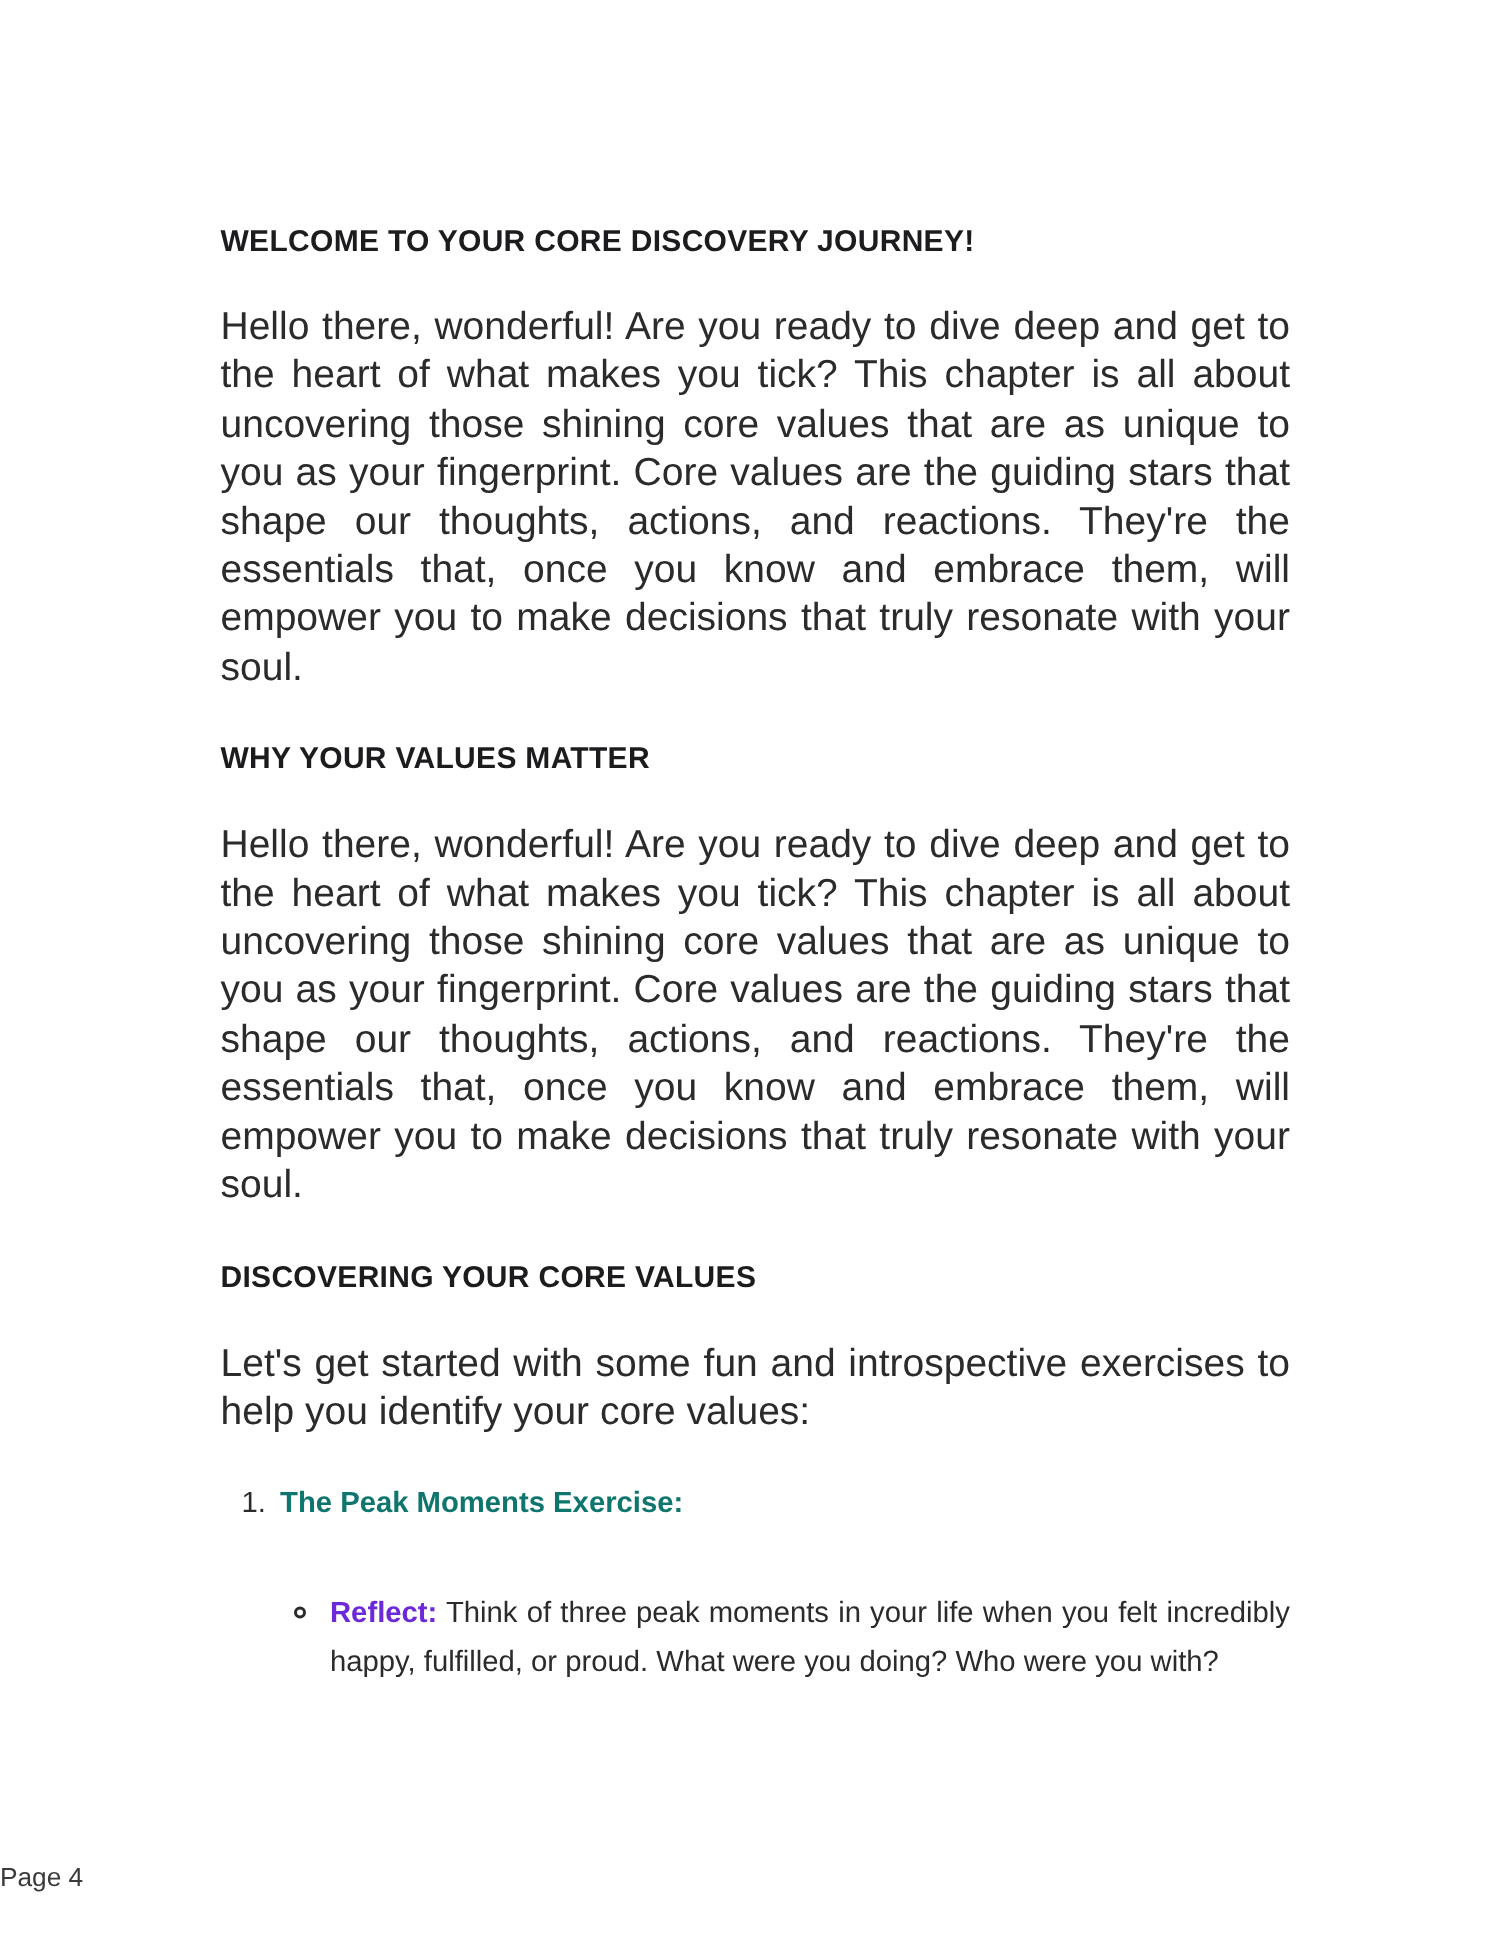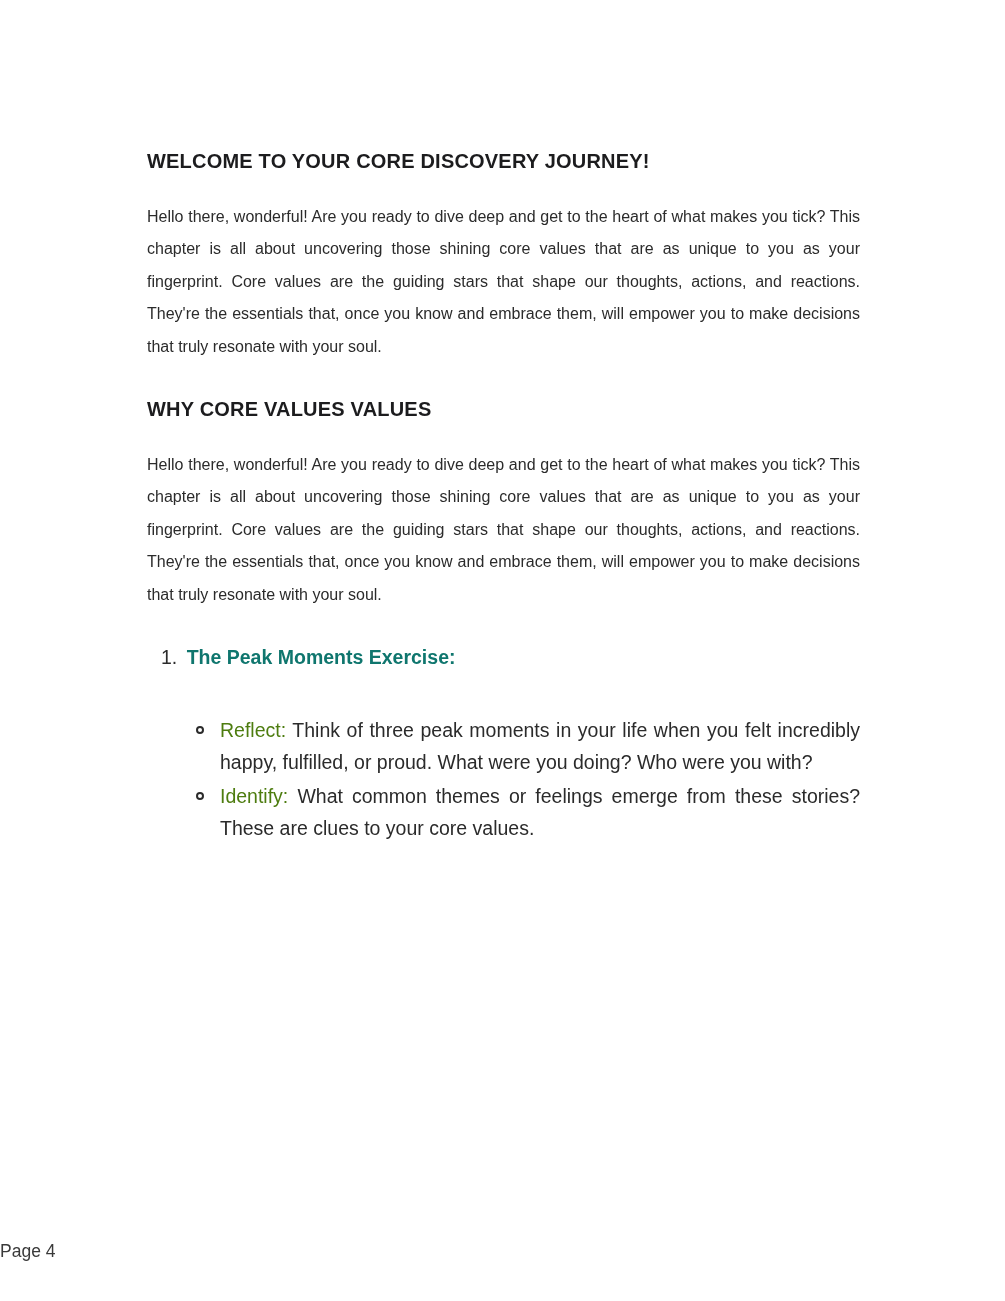--- a/index.html
+++ b/index.html
@@ -24,21 +24,21 @@
   }
   .section-heading {
     font-size: 20px;
     font-weight: 700;
     line-height: 26px;
     color: #1c1c1e;
     letter-spacing: 0.2px;
     margin: 0 0 27px 0;
   }
   .body-text {
-    font-size: 16px;
+    font-size: 26px;
     line-height: 32.4px;
     color: #2b2b2b;
     text-align: justify;
     margin: 0 0 33px 0;
   }
   .section { margin: 0; }
   .section + .section { margin-top: 0; }
 
   .exercise { margin-top: 12px; }
   .exercise-title-row {
@@ -79,22 +79,22 @@
     background: transparent;
   }
   .bullet-body {
     flex: 1;
     font-size: 19.5px;
     line-height: 32.4px;
     color: #2b2b2b;
     text-align: justify;
   }
   .bullet-label {
-    font-weight: 400;
-    color: #4d7c0f;
+    font-weight: 700;
+    color: #6d28d9;
   }
   .page-footer {
     position: absolute;
     top: 1240px;
     left: 0;
     width: 100%;
     font-size: 17.5px;
     line-height: 22px;
     color: #3a3a3a;
   }
@@ -104,52 +104,47 @@
 
 <div class="page">
   <div class="content">
 
     <div class="section">
       <h2 class="section-heading">WELCOME TO YOUR CORE DISCOVERY JOURNEY!</h2>
       <p class="body-text">Hello there, wonderful! Are you ready to dive deep and get to the heart of what makes you tick? This chapter is all about uncovering those shining core values that are as unique to you as your fingerprint. Core values are the guiding stars that shape our thoughts, actions, and reactions. They're the essentials that, once you know and embrace them, will empower you to make decisions that truly resonate with your soul.</p>
     </div>
 
     <div class="section">
-      <h2 class="section-heading">WHY CORE VALUES VALUES</h2>
+      <h2 class="section-heading">WHY YOUR VALUES MATTER</h2>
       <p class="body-text">Hello there, wonderful! Are you ready to dive deep and get to the heart of what makes you tick? This chapter is all about uncovering those shining core values that are as unique to you as your fingerprint. Core values are the guiding stars that shape our thoughts, actions, and reactions. They're the essentials that, once you know and embrace them, will empower you to make decisions that truly resonate with your soul.</p>
     </div>
 
+    <div class="section">
+      <h2 class="section-heading">DISCOVERING YOUR CORE VALUES</h2>
+      <p class="body-text">Let's get started with some fun and introspective exercises to help you identify your core values:</p>
+    </div>
 
     <div class="exercise">
       <div class="exercise-title-row">
         <span class="exercise-number">1.</span>
         <span class="exercise-title">The Peak Moments Exercise:</span>
       </div>
 
       <div class="bullet-list">
 
         <div class="bullet-item">
           <span class="bullet-marker">
             <span class="bullet-circle"></span>
           </span>
           <p class="bullet-body">
             <span class="bullet-label">Reflect:</span>
             <span>Think of three peak moments in your life when you felt incredibly happy, fulfilled, or proud. What were you doing? Who were you with?</span>
           </p>
         </div>
 
-        <div class="bullet-item">
-          <span class="bullet-marker">
-            <span class="bullet-circle"></span>
-          </span>
-          <p class="bullet-body">
-            <span class="bullet-label">Identify:</span>
-            <span>What common themes or feelings emerge from these stories? These are clues to your core values.</span>
-          </p>
-        </div>
 
       </div>
     </div>
 
   </div>
 
   <div class="page-footer">Page 4</div>
 </div>
 
 </body></html>

